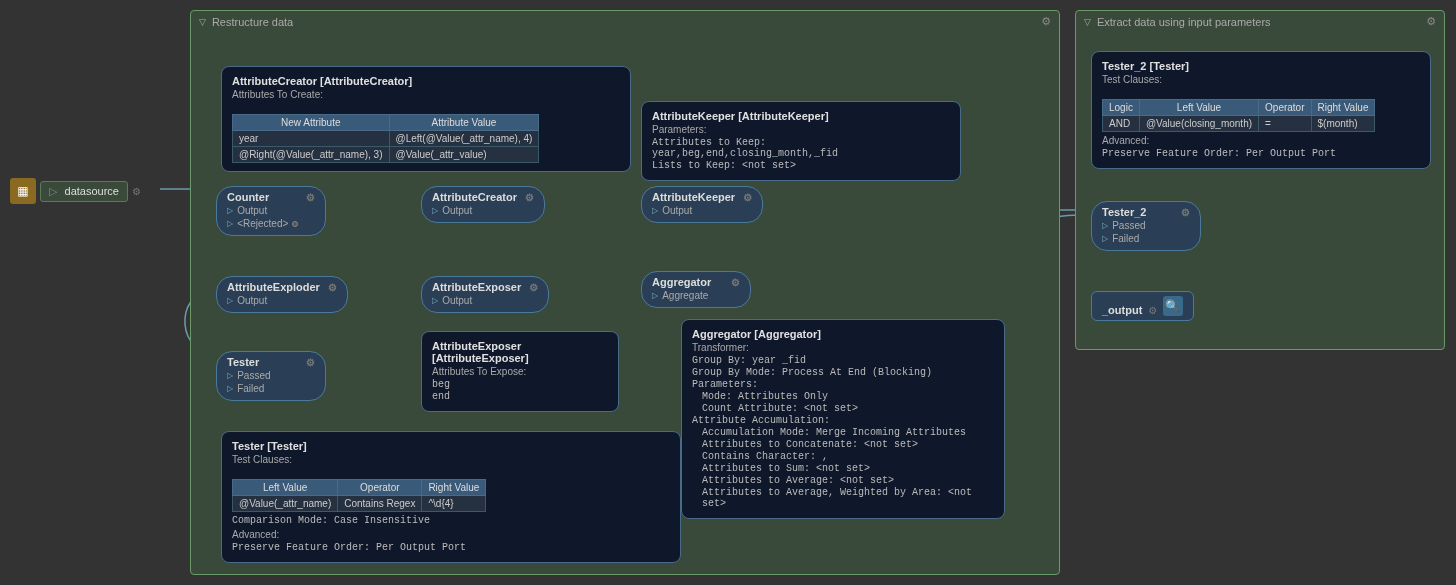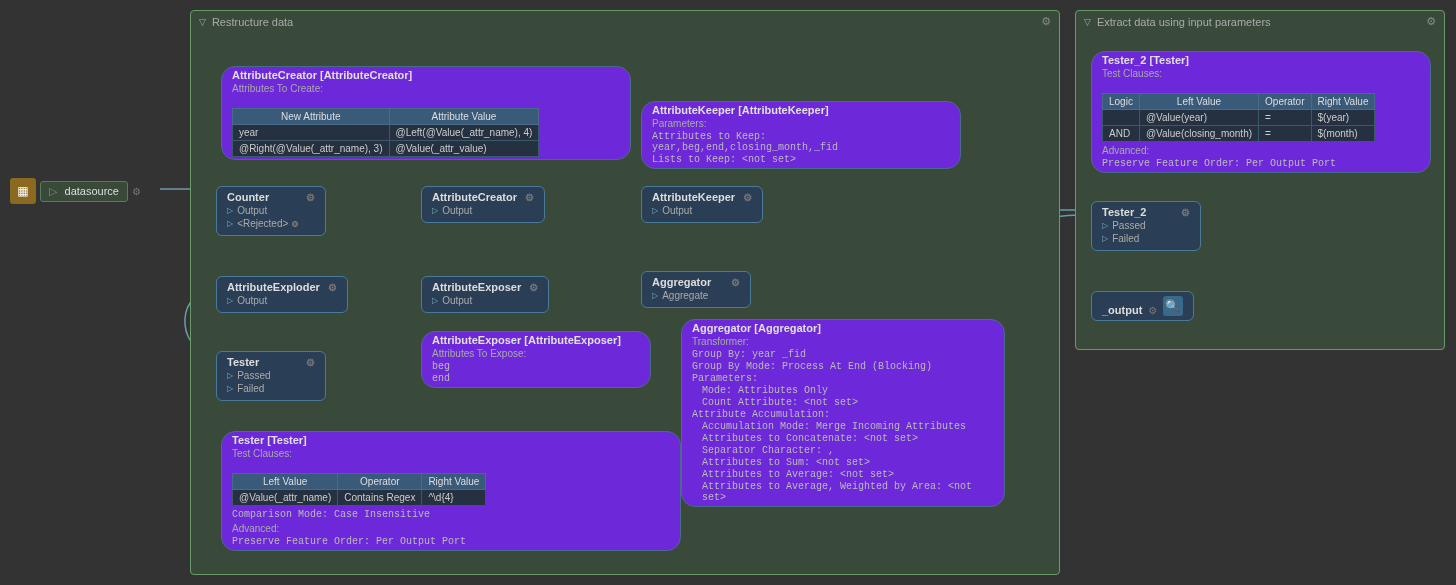--- a/index.html
+++ b/index.html
@@ -94,21 +94,21 @@
       background: #555;
       border: 1px solid #888;
       display: inline-block;
     }
 
     
     .transformer-node {
       position: absolute;
       background: #2a3f55;
       border: 1px solid #4a7a9a;
-      border-radius: 6px;
+      border-radius: 16px;
       padding: 4px 10px;
       min-width: 110px;
     }
 
     .transformer-node .node-name {
       font-size: 11px;
       color: #ddd;
       font-weight: bold;
       display: flex;
       align-items: center;
@@ -159,24 +159,24 @@
     }
 
     .datasource-gear {
       color: #777;
       font-size: 10px;
     }
 
     
     .info-box {
       position: absolute;
-      background: #6d28d9;
+      background: #0f172a;
       border: 1px solid #4a6a8a;
-      border-radius: 14px;
-      padding: 2px 10px;
+      border-radius: 8px;
+      padding: 8px 10px;
     }
 
     .info-box .info-label {
       font-size: 10px;
       color: #aaa;
       margin-bottom: 2px;
     }
 
     .info-box .info-row {
       font-size: 10px;
@@ -402,39 +402,39 @@
       <div class="node-port port-passed">
         <span class="port-triangle">▷</span>
         <span>Passed</span>
       </div>
       <div class="node-port port-failed">
         <span class="port-triangle">▷</span>
         <span>Failed</span>
       </div>
     </div>
 
-    <div class="info-box" style="left:230px;top:320px;width:230px;">
+    <div class="info-box" style="left:230px;top:320px;width:198px;">
       <div class="node-title">AttributeExposer [AttributeExposer]</div>
       <div class="info-label">Attributes To Expose:</div>
       <div class="info-row">beg</div>
       <div class="info-row">end</div>
     </div>
 
     <div class="info-box" style="left:490px;top:308px;width:324px;">
       <div class="node-title">Aggregator [Aggregator]</div>
       <div class="info-label">Transformer:</div>
       <div class="info-row">Group By: year _fid</div>
       <div class="info-row">Group By Mode: Process At End (Blocking)</div>
       <div class="info-row">Parameters:</div>
       <div class="info-row" style="padding-left:10px;">Mode: Attributes Only</div>
       <div class="info-row" style="padding-left:10px;">Count Attribute: &lt;not set&gt;</div>
       <div class="info-row">Attribute Accumulation:</div>
       <div class="info-row" style="padding-left:10px;">Accumulation Mode: Merge Incoming Attributes</div>
       <div class="info-row" style="padding-left:10px;">Attributes to Concatenate: &lt;not set&gt;</div>
-      <div class="info-row" style="padding-left:10px;">Separator Character: ,</div>
+      <div class="info-row" style="padding-left:10px;">Contains Character: ,</div>
       <div class="info-row" style="padding-left:10px;">Attributes to Sum: &lt;not set&gt;</div>
       <div class="info-row" style="padding-left:10px;">Attributes to Average: &lt;not set&gt;</div>
       <div class="info-row" style="padding-left:10px;">Attributes to Average, Weighted by Area: &lt;not set&gt;</div>
     </div>
 
     <div class="info-box" style="left:30px;top:420px;width:460px;">
       <div class="node-title">Tester [Tester]</div>
       <div class="info-label">Test Clauses:</div>
       <table class="attr-table">
         <thead>
@@ -482,26 +482,20 @@
         <thead>
           <tr>
             <th>Logic</th>
             <th>Left Value</th>
             <th>Operator</th>
             <th>Right Value</th>
           </tr>
         </thead>
         <tbody>
           <tr>
-            <td></td>
-            <td>@Value(year)</td>
-            <td>=</td>
-            <td>$(year)</td>
-          </tr>
-          <tr>
             <td>AND</td>
             <td>@Value(closing_month)</td>
             <td>=</td>
             <td>$(month)</td>
           </tr>
         </tbody>
       </table>
       <div class="info-label" style="margin-top:3px;">Advanced:</div>
       <div class="info-row">Preserve Feature Order: Per Output Port</div>
     </div>

